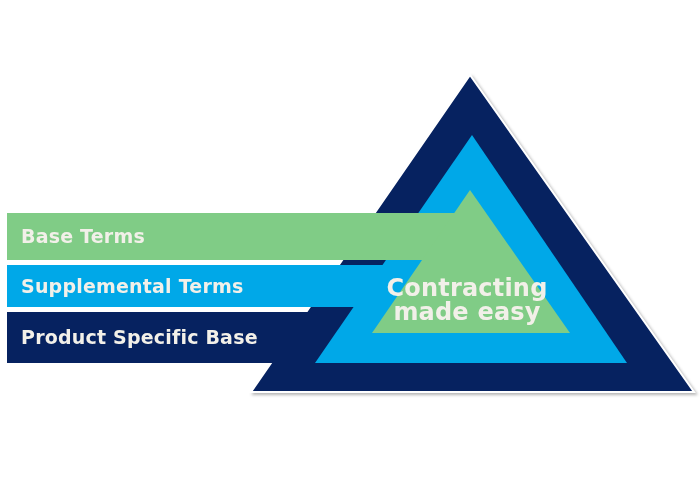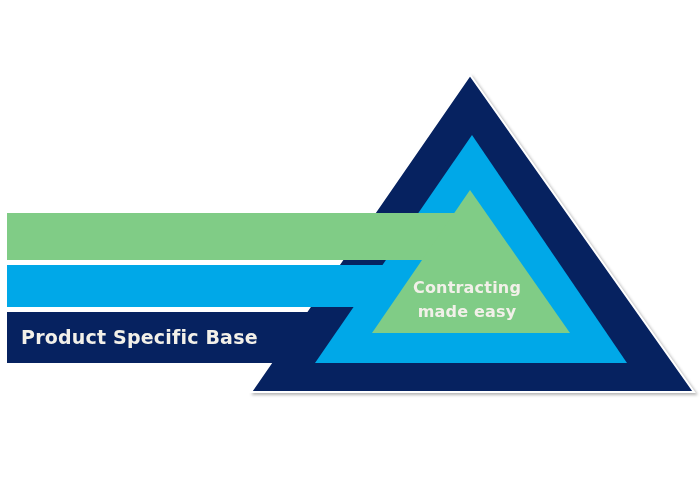--- a/index.html
+++ b/index.html
@@ -37,21 +37,21 @@
   }
   .label-base { top: 225px; }
   .label-supplemental { top: 275px; }
   .label-product { top: 326px; }
   .center-label {
     position: absolute;
     left: 357px;
     top: 276px;
     width: 220px;
     text-align: center;
-    font-size: 16px;
+    font-size: 24px;
     font-weight: 700;
     line-height: 24px;
     color: var(--label-color, #f2efe8);
     letter-spacing: 0.2px;
   }
 </style>
 </head>
 <body>
 
 <div class="stage">
@@ -64,21 +64,23 @@
 
     <polygon points="472,135 315,363 627,363" fill="#00A8E8"></polygon>
 
     <polygon points="7,265 430,265 430,307 7,307" fill="#00A8E8"></polygon>
 
     <polygon points="7,213 470,213 470,260 7,260" fill="#80CC86"></polygon>
 
     <polygon points="470,190 372,333 570,333" fill="#80CC86"></polygon>
   </svg>
 
+  <div class="band-label label-base">Base Terms</div>
 
+  <div class="band-label label-supplemental">Supplemental Terms</div>
 
   <div class="band-label label-product">Product Specific Base</div>
 
   <div class="center-label">
     <div>Contracting</div>
     <div>made easy</div>
   </div>
 
 </div>
 

